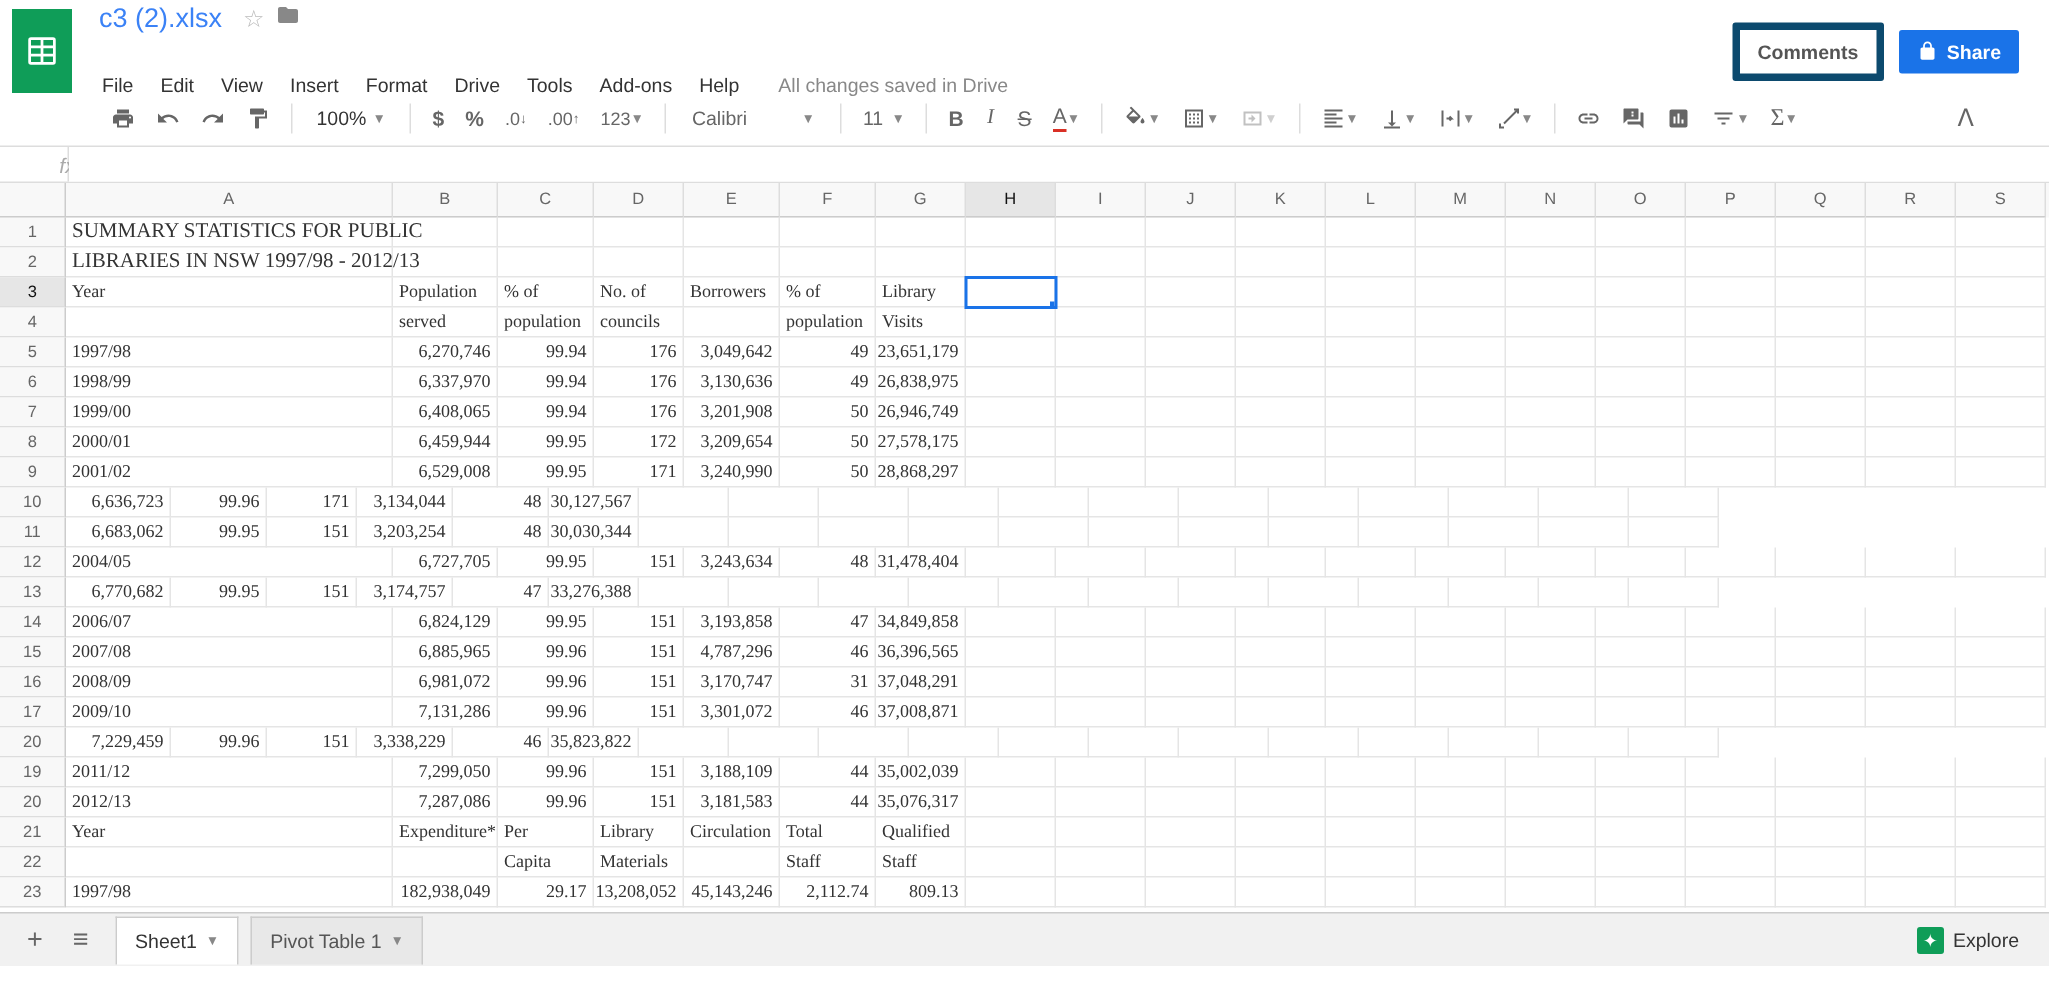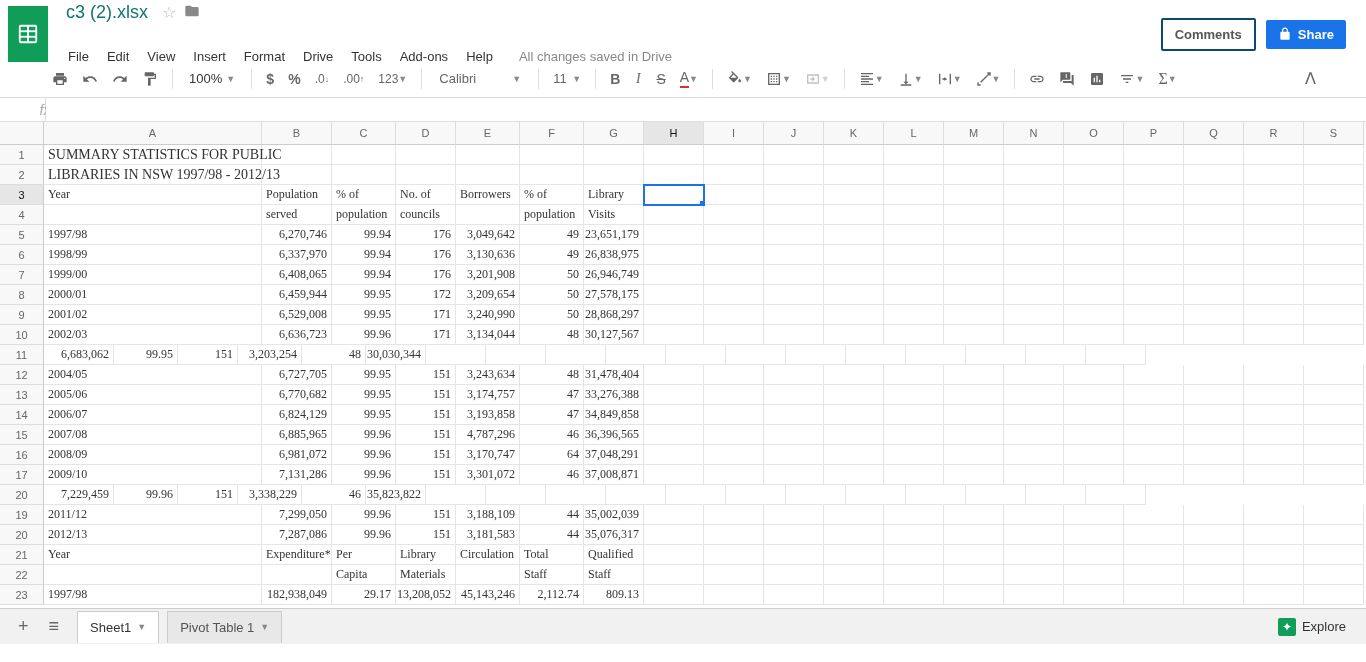--- a/index.html
+++ b/index.html
@@ -2,29 +2,29 @@
 <html><head>
 <meta charset="utf-8">
 <style>
   * { box-sizing: border-box; margin: 0; padding: 0; }
   body { font-family: Arial, sans-serif; font-size: 13px; color: #333; background: #fff; overflow: hidden; width: 1366px; height: 662px; position: relative; }
   .title-bar { display: flex; align-items: center; height: 60px; padding: 8px 8px 0 8px; }
   .logo { width: 40px; height: 56px; background: #0f9d58; display: flex; align-items: center; justify-content: center; margin-right: 12px; }
   .logo svg { fill: #fff; }
   .doc-area { flex: 1; }
   .doc-title-row { display: flex; align-items: center; gap: 8px; height: 24px; }
-  .doc-title { font-size: 18px; color: #0f766e; padding: 2px 6px; }
+  .doc-title { font-size: 18px; color: #3b82f6; padding: 2px 6px; }
   .star-icon, .folder-icon { color: #bbb; cursor: pointer; font-size: 16px; }
   .menu-bar { display: flex; gap: 2px; margin-top: 20px; }
   .menu-item { padding: 4px 8px; cursor: pointer; font-size: 13px; color: #333; }
   .save-status { color: #888; font-size: 13px; padding: 4px 8px; margin-left: 8px; }
   .top-buttons { display: flex; align-items: center; gap: 10px; margin-right: 12px; }
-  .comments-btn { background: #fff; border: 2px solid #0c4a6e; border-radius: 2px; padding: 7px 12px; font-size: 13px; font-weight: bold; cursor: pointer; color: #555;}
+  .comments-btn { background: #fff; border: 5px solid #0c4a6e; border-radius: 2px; padding: 7px 12px; font-size: 13px; font-weight: bold; cursor: pointer; color: #555;}
   .share-btn { background: #1a73e8; color: #fff; border: none; border-radius: 2px; padding: 7px 12px; font-size: 13px; font-weight: bold; cursor: pointer; display: flex; align-items: center; gap: 6px; }
-  .toolbar { display: flex; align-items: center; height: 38px; border-bottom: 1px solid #ddd; padding: 0 44px 0 46px; gap: 2px; }
+  .toolbar { display: flex; align-items: center; height: 38px; border-bottom: 1px solid #ddd; padding: 0 44px 0 68px; gap: 2px; }
   .tb { padding: 4px 6px; cursor: pointer; color: #666; display: flex; align-items: center; justify-content: center; min-width: 20px; height: 26px; font-size: 14px; }
   .tb-sep { width: 1px; height: 20px; background: #ddd; margin: 0 6px; }
   .tb-zoom { padding: 4px 8px; font-size: 13px; color: #333; display:flex; align-items:center; gap:4px; }
   .tb-font { width: 100px; font-size: 13px; display:flex; align-items:center; justify-content:space-between; padding: 2px 8px; border: 1px solid transparent; }
   .tb-size { width: 40px; font-size: 13px; display:flex; align-items:center; justify-content:space-between; padding: 2px 6px; }
   .tb-flex { flex: 1; }
   .chev { font-size: 9px; color: #888; }
   .fx-bar { display: flex; align-items: center; height: 24px; border-bottom: 1px solid #ddd; }
   .fx-label { width: 44px; text-align: center; font-style: italic; color: #aaa; font-size: 14px; border-right: 1px solid #ddd; height:100%; display:flex; align-items:center; justify-content:center;padding-left:45px;}
   .fx-input { flex: 1; border: none; outline: none; padding: 0 8px; font-size: 13px; height: 100%; }
@@ -451,21 +451,20 @@
         <div class="cell cM serif"></div>
         <div class="cell cN serif"></div>
         <div class="cell cO serif"></div>
         <div class="cell cP serif"></div>
         <div class="cell cQ serif"></div>
         <div class="cell cR serif"></div>
         <div class="cell cS serif"></div>
       </div>
       <div class="row">
         <div class="row-h">10</div>
-        <div class="cell cA serif">2002/03</div>
         <div class="cell cB serif num">6,636,723</div>
         <div class="cell cC serif num">99.96</div>
         <div class="cell cD serif num">171</div>
         <div class="cell cE serif num">3,134,044</div>
         <div class="cell cF serif num">48</div>
         <div class="cell cG serif num">30,127,567</div>
         <div class="cell cH serif"></div>
         <div class="cell cI serif"></div>
         <div class="cell cJ serif"></div>
         <div class="cell cK serif"></div>
@@ -516,21 +515,20 @@
         <div class="cell cM serif"></div>
         <div class="cell cN serif"></div>
         <div class="cell cO serif"></div>
         <div class="cell cP serif"></div>
         <div class="cell cQ serif"></div>
         <div class="cell cR serif"></div>
         <div class="cell cS serif"></div>
       </div>
       <div class="row">
         <div class="row-h">13</div>
-        <div class="cell cA serif">2005/06</div>
         <div class="cell cB serif num">6,770,682</div>
         <div class="cell cC serif num">99.95</div>
         <div class="cell cD serif num">151</div>
         <div class="cell cE serif num">3,174,757</div>
         <div class="cell cF serif num">47</div>
         <div class="cell cG serif num">33,276,388</div>
         <div class="cell cH serif"></div>
         <div class="cell cI serif"></div>
         <div class="cell cJ serif"></div>
         <div class="cell cK serif"></div>
@@ -587,21 +585,21 @@
         <div class="cell cR serif"></div>
         <div class="cell cS serif"></div>
       </div>
       <div class="row">
         <div class="row-h">16</div>
         <div class="cell cA serif">2008/09</div>
         <div class="cell cB serif num">6,981,072</div>
         <div class="cell cC serif num">99.96</div>
         <div class="cell cD serif num">151</div>
         <div class="cell cE serif num">3,170,747</div>
-        <div class="cell cF serif num">64</div>
+        <div class="cell cF serif num">31</div>
         <div class="cell cG serif num">37,048,291</div>
         <div class="cell cH serif"></div>
         <div class="cell cI serif"></div>
         <div class="cell cJ serif"></div>
         <div class="cell cK serif"></div>
         <div class="cell cL serif"></div>
         <div class="cell cM serif"></div>
         <div class="cell cN serif"></div>
         <div class="cell cO serif"></div>
         <div class="cell cP serif"></div>

